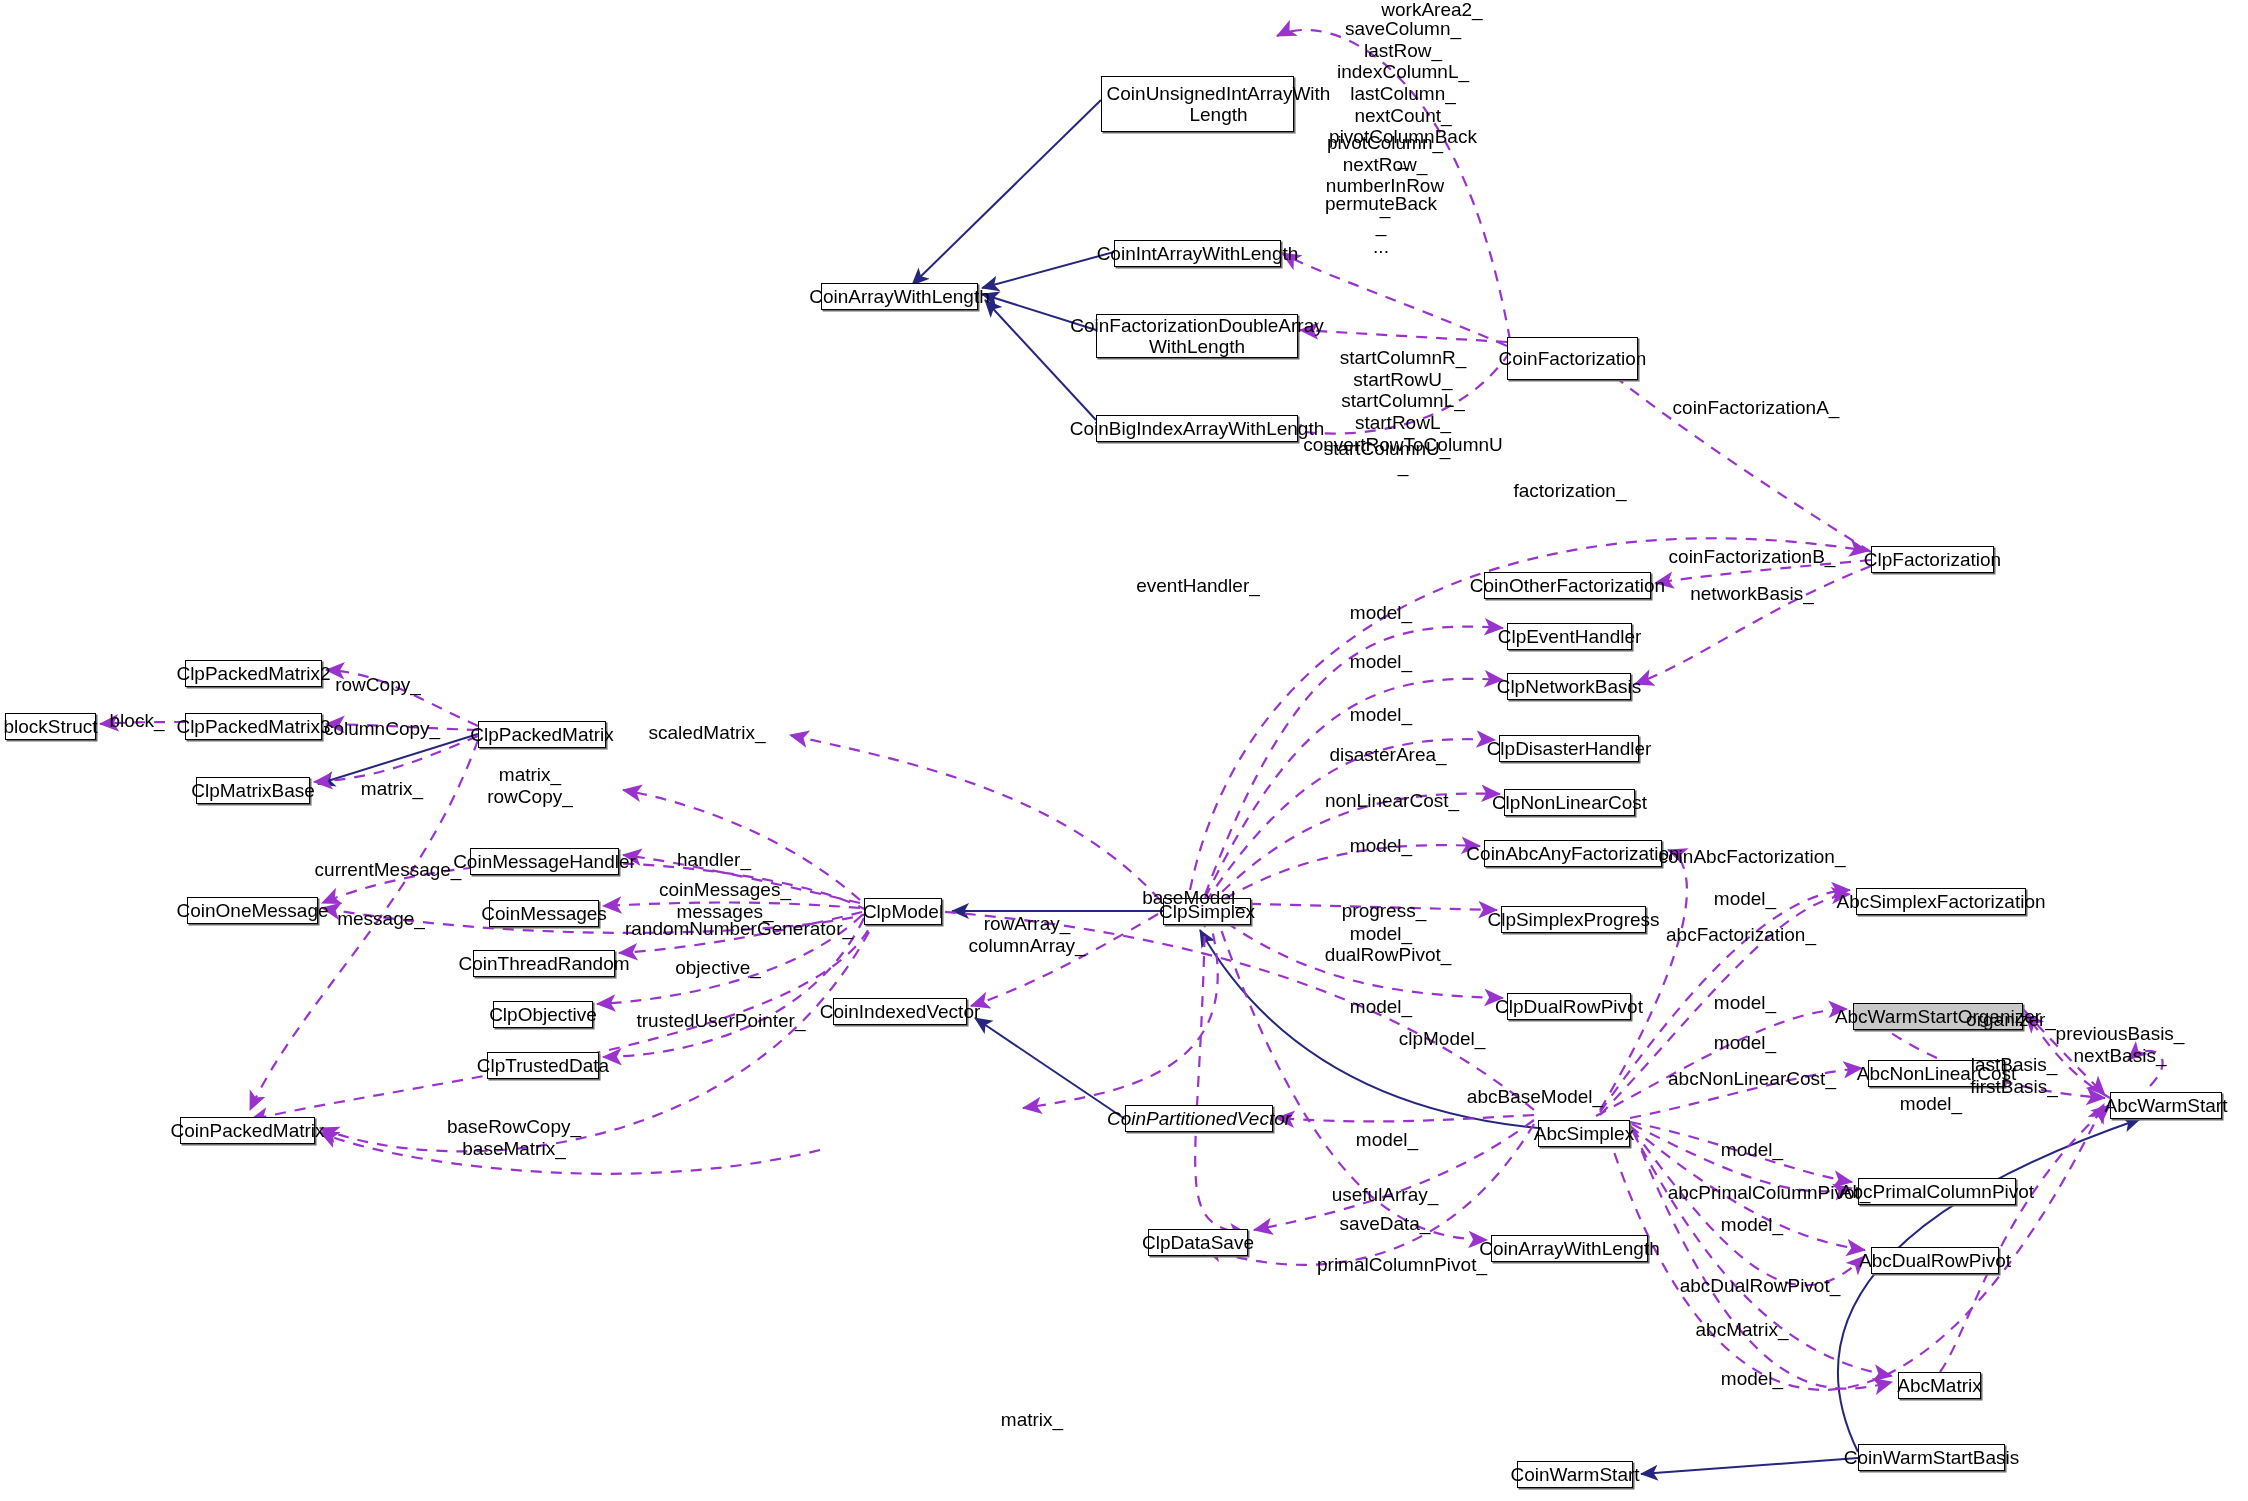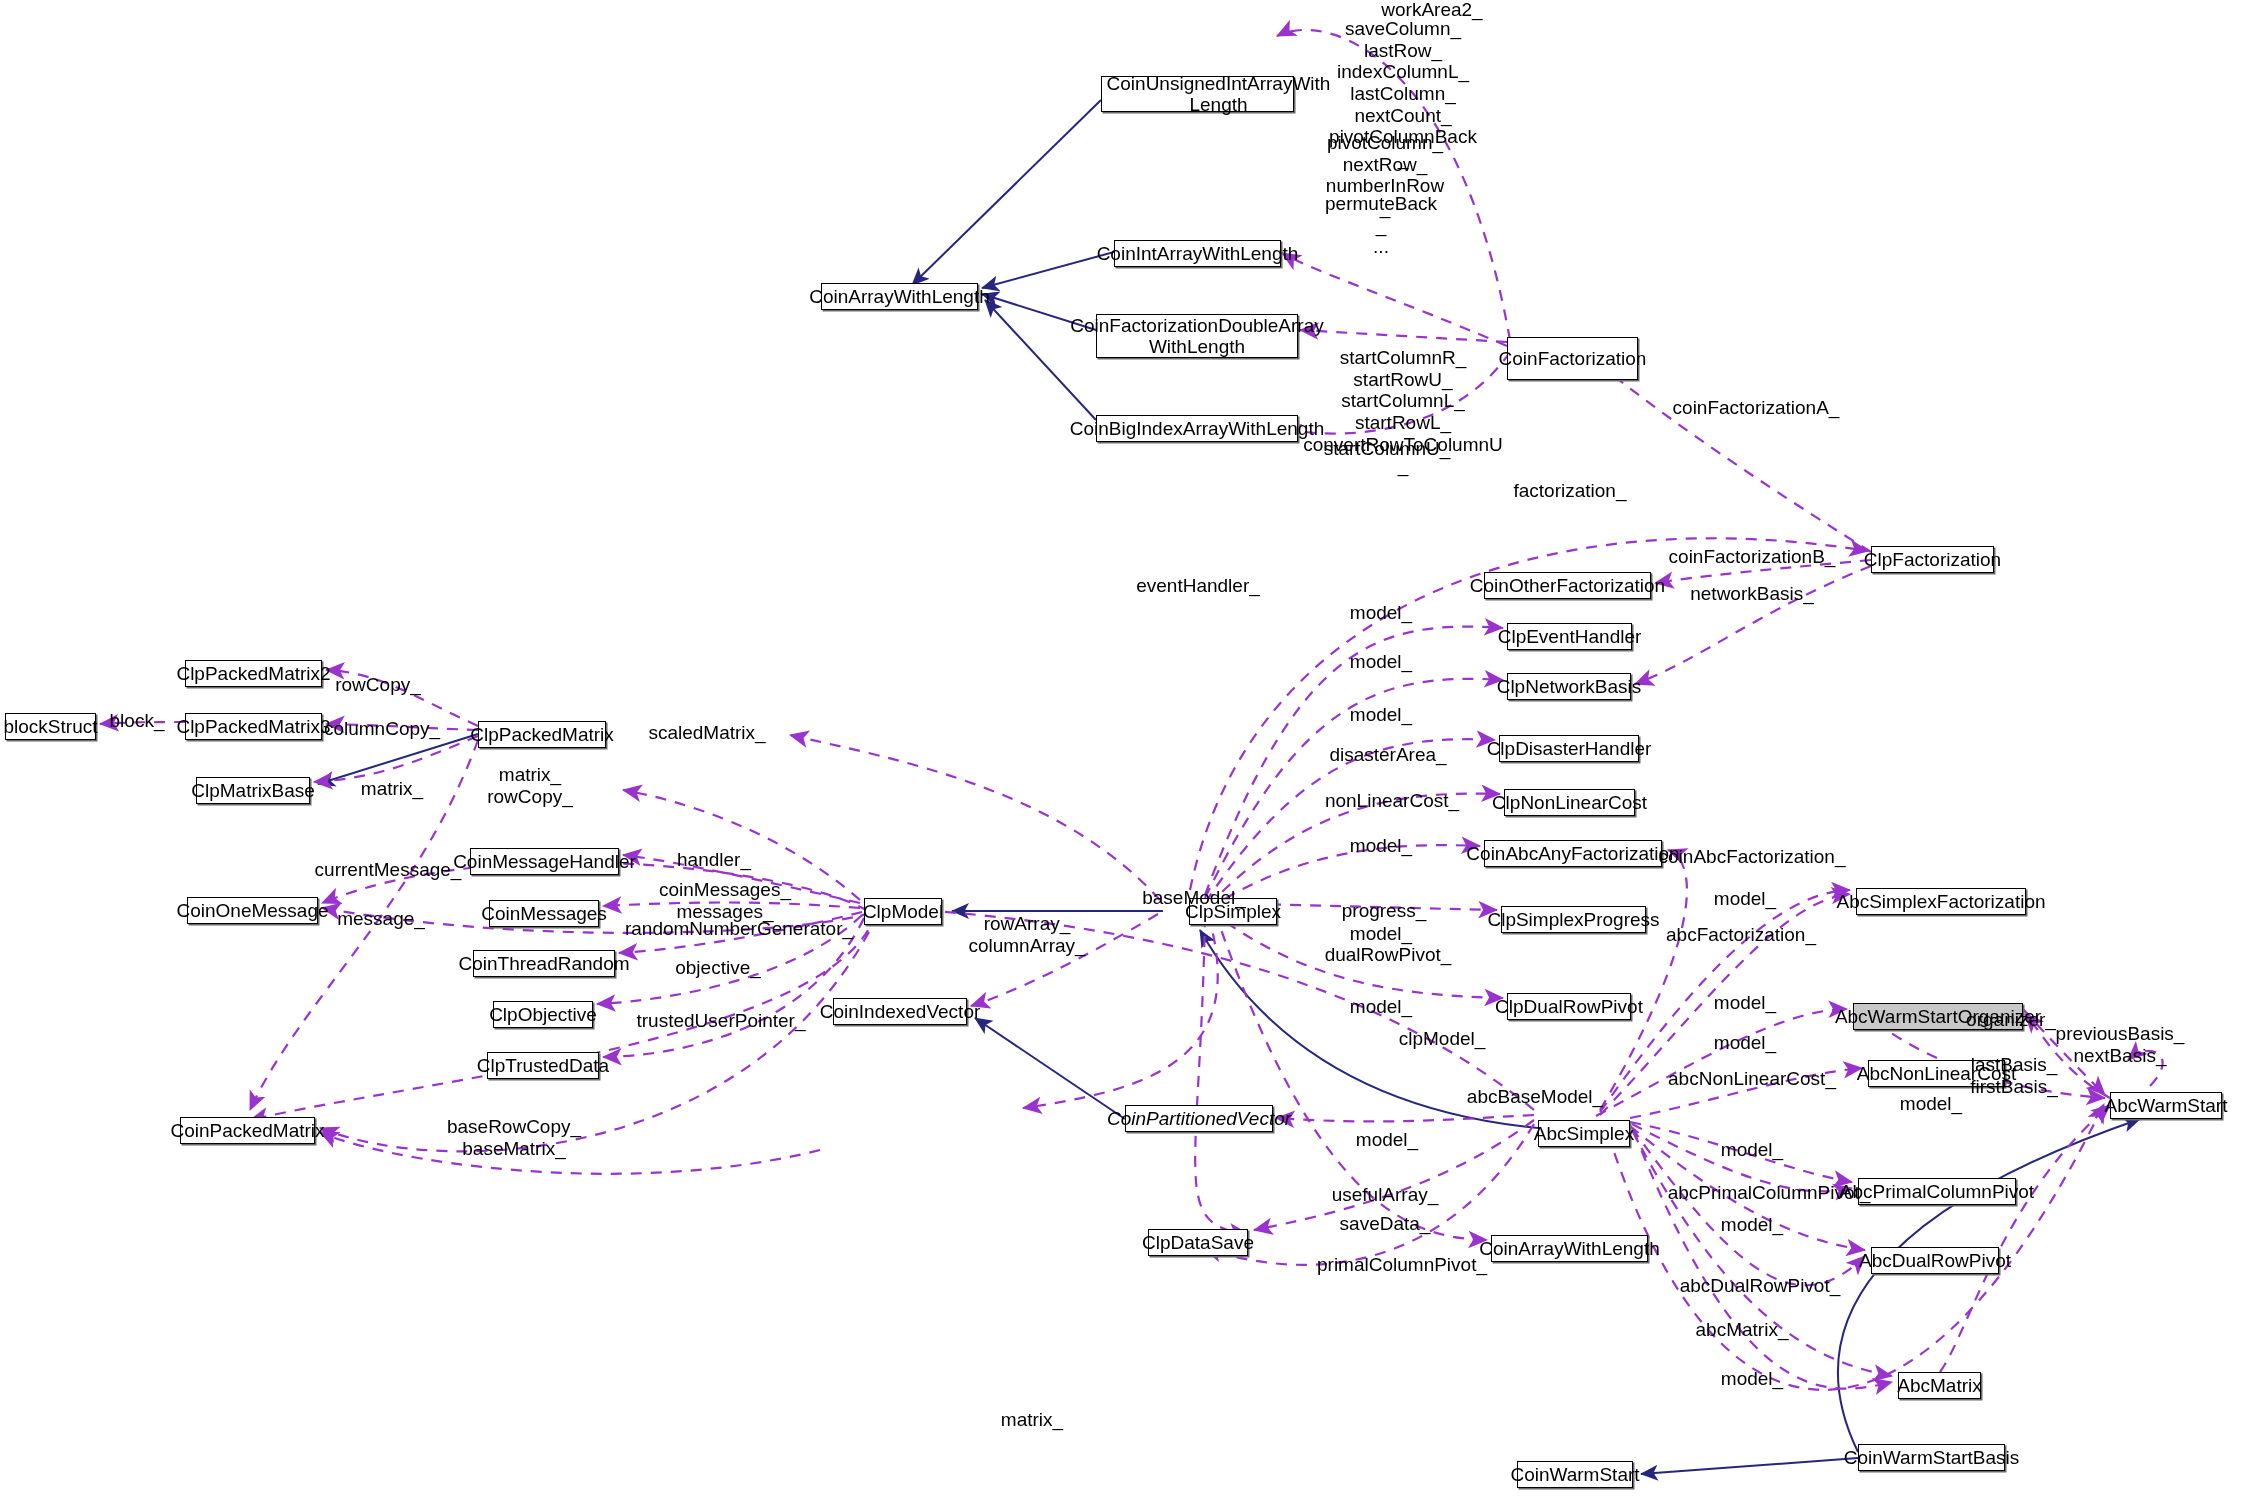--- a/index.html
+++ b/index.html
@@ -134,21 +134,21 @@
       <path d="M1534,1110 C1400,1000 1200,930 920,910"></path>
 
       <path d="M2110,1098 C2060,1070 2040,1030 2025,1014"></path>
       <path d="M2023,1009 C2060,1050 2090,1080 2105,1095"></path>
       <path d="M2150,1086 C2180,1055 2150,1040 2128,1060"></path>
       <path d="M1860,1010 C1920,1060 2000,1090 2105,1098"></path>
       <path d="M1940,1372 C1970,1330 2000,1200 2110,1105"></path>
     </g>
   </svg>
 
-  <div class="node" style="left:1101px;top:76px;width:193px;height:36px;padding-left:47px;">CoinUnsignedIntArrayWith
+  <div class="node" style="left:1101px;top:76px;width:193px;height:56px;padding-left:47px;">CoinUnsignedIntArrayWith
 Length</div>
   <div class="node" style="left:1114px;top:240px;width:167px;height:27px;">CoinIntArrayWithLength</div>
   <div class="node" style="left:821px;top:283px;width:157px;height:27px;">CoinArrayWithLength</div>
   <div class="node" style="left:1096px;top:314px;width:202px;height:44px;">CoinFactorizationDoubleArray
 WithLength</div>
   <div class="node" style="left:1096px;top:415px;width:202px;height:27px;">CoinBigIndexArrayWithLength</div>
   <div class="node" style="left:1507px;top:337px;width:131px;height:43px;">CoinFactorization</div>
   <div class="node" style="left:1871px;top:546px;width:123px;height:27px;">ClpFactorization</div>
   <div class="node" style="left:1484px;top:572px;width:167px;height:27px;">CoinOtherFactorization</div>
   <div class="node" style="left:1507px;top:623px;width:125px;height:27px;">ClpEventHandler</div>
@@ -161,21 +161,21 @@
   <div class="node" style="left:1491px;top:1235px;width:157px;height:27px;">CoinArrayWithLength</div>
   <div class="node" style="left:1856px;top:888px;width:170px;height:27px;">AbcSimplexFactorization</div>
   <div class="node hl" style="left:1853px;top:1003px;width:170px;height:27px;">AbcWarmStartOrganizer</div>
   <div class="node" style="left:1868px;top:1060px;width:137px;height:27px;">AbcNonLinearCost</div>
   <div class="node" style="left:2110px;top:1092px;width:112px;height:27px;">AbcWarmStart</div>
   <div class="node" style="left:1858px;top:1178px;width:158px;height:27px;">AbcPrimalColumnPivot</div>
   <div class="node" style="left:1871px;top:1247px;width:128px;height:27px;">AbcDualRowPivot</div>
   <div class="node" style="left:1898px;top:1372px;width:83px;height:27px;">AbcMatrix</div>
   <div class="node" style="left:1858px;top:1444px;width:147px;height:27px;">CoinWarmStartBasis</div>
   <div class="node" style="left:1517px;top:1461px;width:116px;height:27px;">CoinWarmStart</div>
-  <div class="node" style="left:1163px;top:898px;width:88px;height:27px;margin-left:26px;">ClpSimplex</div>
+  <div class="node" style="left:1163px;top:898px;width:88px;height:27px;">ClpSimplex</div>
   <div class="node" style="left:1538px;top:1120px;width:92px;height:27px;">AbcSimplex</div>
   <div class="node" style="left:864px;top:898px;width:78px;height:27px;">ClpModel</div>
   <div class="node" style="left:833px;top:998px;width:134px;height:27px;">CoinIndexedVector</div>
   <div class="node" style="left:1125px;top:1105px;width:148px;height:27px;font-style:italic;">CoinPartitionedVector</div>
   <div class="node" style="left:1148px;top:1229px;width:100px;height:27px;">ClpDataSave</div>
   <div class="node" style="left:470px;top:848px;width:149px;height:27px;">CoinMessageHandler</div>
   <div class="node" style="left:489px;top:900px;width:110px;height:27px;">CoinMessages</div>
   <div class="node" style="left:473px;top:950px;width:142px;height:27px;">CoinThreadRandom</div>
   <div class="node" style="left:493px;top:1001px;width:100px;height:27px;">ClpObjective</div>
   <div class="node" style="left:487px;top:1052px;width:112px;height:27px;">ClpTrustedData</div>

